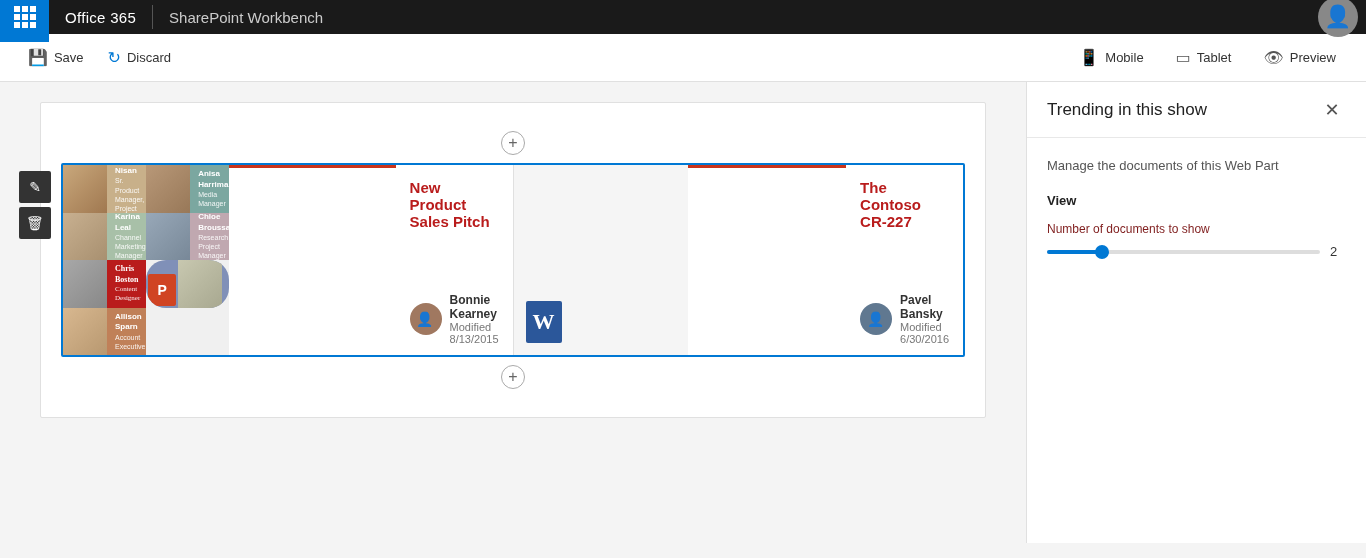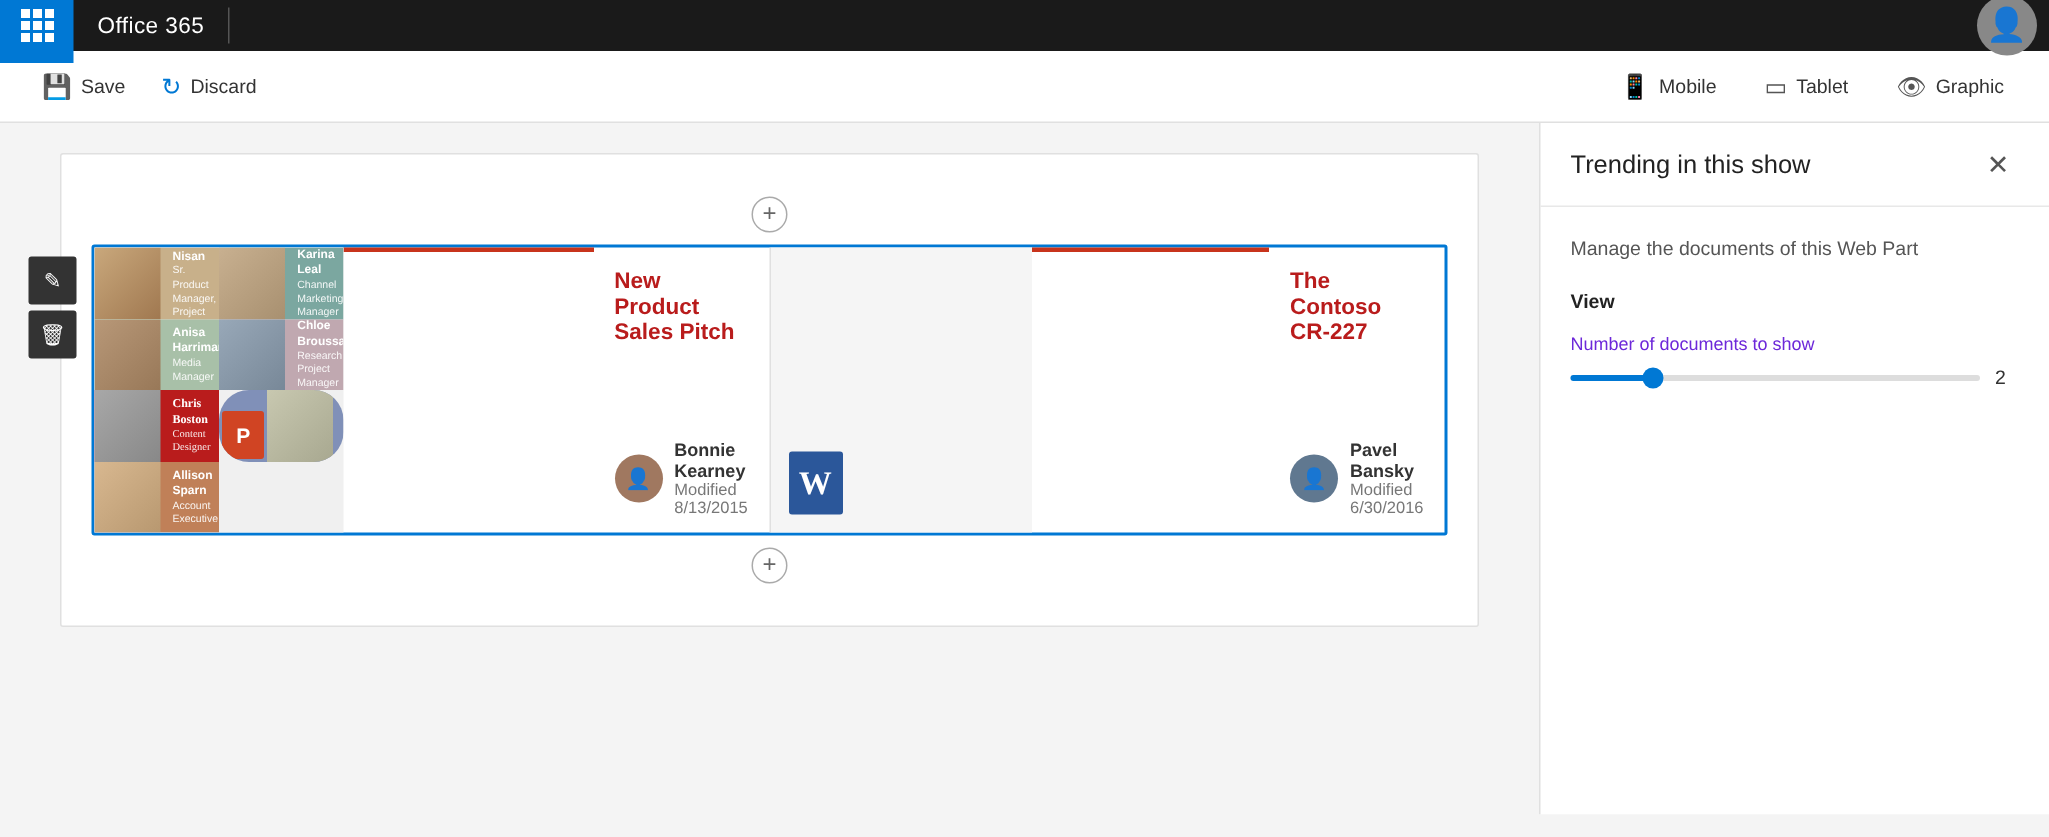--- a/index.html
+++ b/index.html
@@ -370,21 +370,21 @@
       margin-bottom: 20px;
     }
     .panel-section-title {
       font-size: 13px;
       font-weight: 600;
       color: #222;
       margin-bottom: 14px;
     }
     .slider-label {
       font-size: 12px;
-      color: #6d28d9;
+      color: #7f1d1d;
       margin-bottom: 8px;
     }
     .slider-row {
       display: flex;
       align-items: center;
       gap: 10px;
     }
     .slider-track {
       flex: 1;
       height: 4px;
@@ -437,20 +437,21 @@
       <div class="waffle-dot"></div>
         <div class="waffle-dot"></div>
         <div class="waffle-dot"></div>
       <div class="waffle-dot"></div>
         <div class="waffle-dot"></div>
         <div class="waffle-dot"></div>
     </div>
   </div>
   <span class="topbar-office">Office 365</span>
   <div class="topbar-divider"></div>
+  <span class="topbar-title">SharePoint Workbench</span>
   <div class="topbar-avatar">
     <span class="avatar-icon">👤</span>
   </div>
 </div>
 
 <div class="toolbar">
   <button class="toolbar-btn">
     <span class="toolbar-icon">💾</span>
     <span>Save</span>
   </button>
@@ -462,21 +463,21 @@
     <button class="view-btn">
       <span class="view-icon">📱</span>
       <span>Mobile</span>
     </button>
     <button class="view-btn">
       <span class="view-icon">▭</span>
       <span>Tablet</span>
     </button>
     <button class="view-btn">
       <span class="view-icon">👁</span>
-      <span>Graphic</span>
+      <span>Preview</span>
     </button>
   </div>
 </div>
 
 <div class="main">
 
   <div class="canvas">
     <div class="webpart-wrapper">
 
       <div class="add-zone">
@@ -498,31 +499,31 @@
 
                   <div class="person-cell">
                     <div class="person-photo face-1"></div>
                     <div class="person-info">
                       <div class="person-name">Toby Nisan</div>
                       <div class="person-title">Sr. Product Manager, Project Lead</div>
                     </div>
                   </div>
 
                   <div class="person-cell">
+                    <div class="person-photo face-4"></div>
+                    <div class="person-info">
+                      <div class="person-name">Anisa Harriman</div>
+                      <div class="person-title">Media Manager</div>
+                    </div>
+                  </div>
+                  <div class="person-cell">
                     <div class="person-photo face-3"></div>
                     <div class="person-info">
                       <div class="person-name">Karina Leal</div>
                       <div class="person-title">Channel Marketing Manager</div>
-                    </div>
-                  </div>
-                  <div class="person-cell">
-                    <div class="person-photo face-4"></div>
-                    <div class="person-info">
-                      <div class="person-name">Anisa Harriman</div>
-                      <div class="person-title">Media Manager</div>
                     </div>
                   </div>
 
                   <div class="person-cell">
                     <div class="person-photo face-5"></div>
                     <div class="person-info">
                       <div class="person-name">Chloe Broussard</div>
                       <div class="person-title">Research Project Manager</div>
                     </div>
                   </div>

